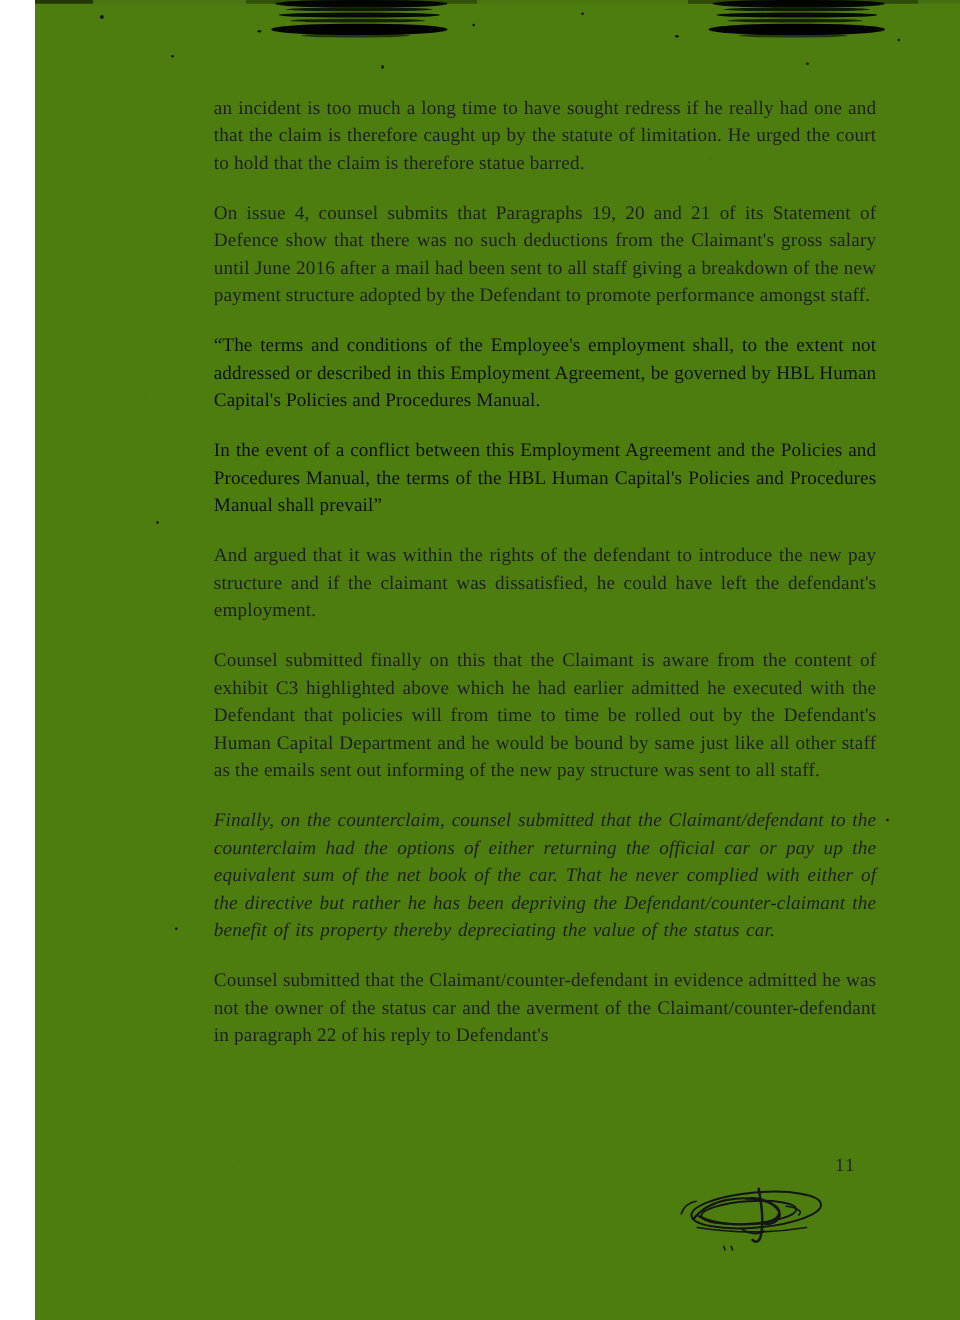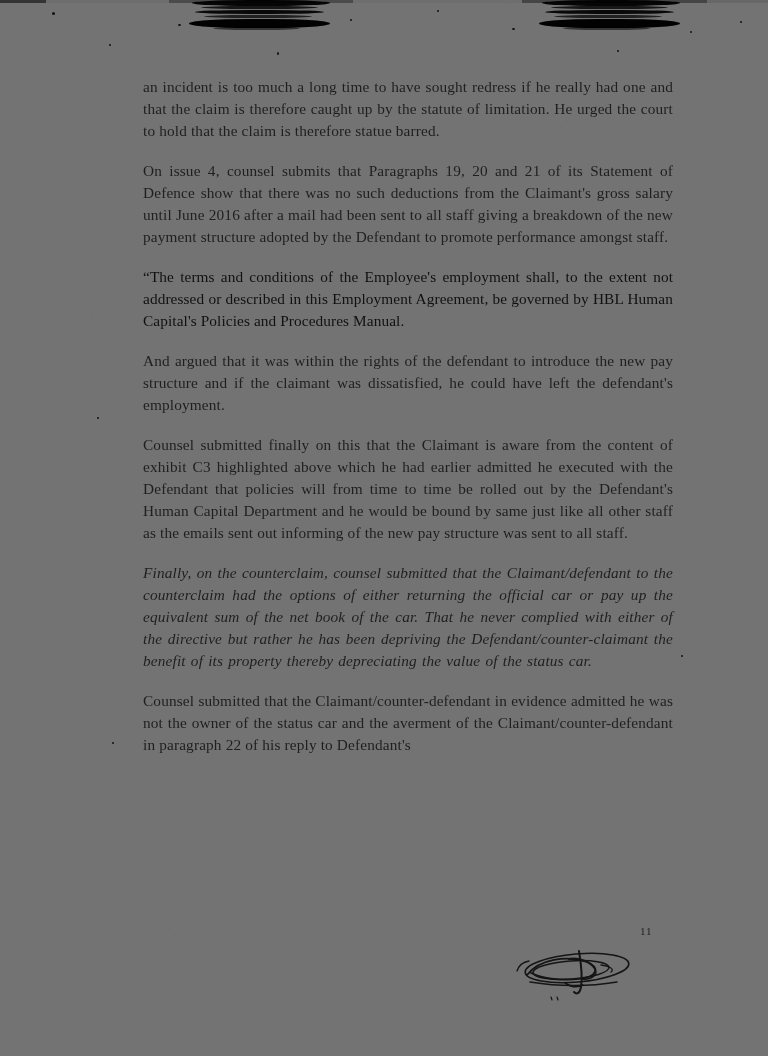--- a/index.html
+++ b/index.html
@@ -13,21 +13,22 @@
     position: relative;
     overflow: hidden;
     font-family: "Liberation Serif", "DejaVu Serif", serif;
     color: #1a1a1a;
   }
 
   
   .scan-page {
     position: absolute;
     inset: 0;
-    background: #737373;
+    background: #4d7c0f;
+    margin-left: 28px;
   }
 
   
   .scan-noise {
     position: absolute;
     inset: 0;
     pointer-events: none;
     background:
       radial-gradient(circle at 12% 30%, rgba(0,0,0,0.020) 0 1px, transparent 2px),
       radial-gradient(circle at 73% 12%, rgba(0,0,0,0.018) 0 1px, transparent 2px),
@@ -107,21 +108,21 @@
   .para-loose {
     word-spacing: 1.2px;
     font-style: italic;
   }
 
   
   .page-number {
     position: absolute;
     left: 640px;
     top: 925px;
-    font-size: 11px;
+    font-size: 15px;
     color: #222;
     letter-spacing: 1px;
     font-family: Liberation Serif, serif;
   }
 
   
   .signature {
     position: absolute;
     left: 505px;
     top: 935px;
@@ -166,20 +167,21 @@
   <div class="speck" style="left:617px; top:50px;  width:2px; height:2px;"></div>
   <div class="speck" style="left:740px; top:21px;  width:2px; height:2px;"></div>
   <div class="speck" style="left:97px;  top:417px; width:2px; height:2px;"></div>
   <div class="speck" style="left:681px; top:655px; width:2px; height:2px;"></div>
   <div class="speck" style="left:112px; top:742px; width:2px; height:2px;"></div>
 
   <div class="text-column">
     <p class="para">an incident is too much a long time to have sought redress if he really had one and that the claim is therefore caught up by the statute of limitation. He urged the court to hold that the claim is therefore statue barred.</p>
     <p class="para">On issue 4, counsel submits that Paragraphs 19, 20 and 21 of its Statement of Defence show that there was no such deductions from the Claimant's gross salary until June 2016 after a mail had been sent to all staff giving a breakdown of the new payment structure adopted by the Defendant to promote performance amongst staff.</p>
     <p class="para para-quote">“The terms and conditions of the Employee's employment shall, to the extent not addressed or described in this Employment Agreement, be governed by HBL Human Capital's Policies and Procedures Manual.</p>
+    <p class="para para-quote">In the event of a conflict between this Employment Agreement and the Policies and Procedures Manual, the terms of the HBL Human Capital's Policies and Procedures Manual shall prevail”</p>
     <p class="para">And argued that it was within the rights of the defendant to introduce the new pay structure and if the claimant was dissatisfied, he could have left the defendant's employment.</p>
     <p class="para">Counsel submitted finally on this that the Claimant is aware from the content of exhibit C3 highlighted above which he had earlier admitted he executed with the Defendant that policies will from time to time be rolled out by the Defendant's Human Capital Department and he would be bound by same just like all other staff as the emails sent out informing of the new pay structure was sent to all staff.</p>
     <p class="para para-loose">Finally, on the counterclaim, counsel submitted that the Claimant/defendant to the counterclaim had the options of either returning the official car or pay up the equivalent sum of the net book of the car. That he never complied with either of the directive but rather he has been depriving the Defendant/counter-claimant the benefit of its property thereby depreciating the value of the status car.</p>
     <p class="para">Counsel submitted that the Claimant/counter-defendant in evidence admitted he was not the owner of the status car and the averment of the Claimant/counter-defendant in paragraph 22 of his reply to Defendant's</p>
   </div>
 
   <div class="page-number">11</div>
 
   <div class="signature">
     <svg viewBox="0 0 170 80" xmlns="http://www.w3.org/2000/svg" fill="none" stroke="#151515" stroke-linecap="round" stroke-linejoin="round">

